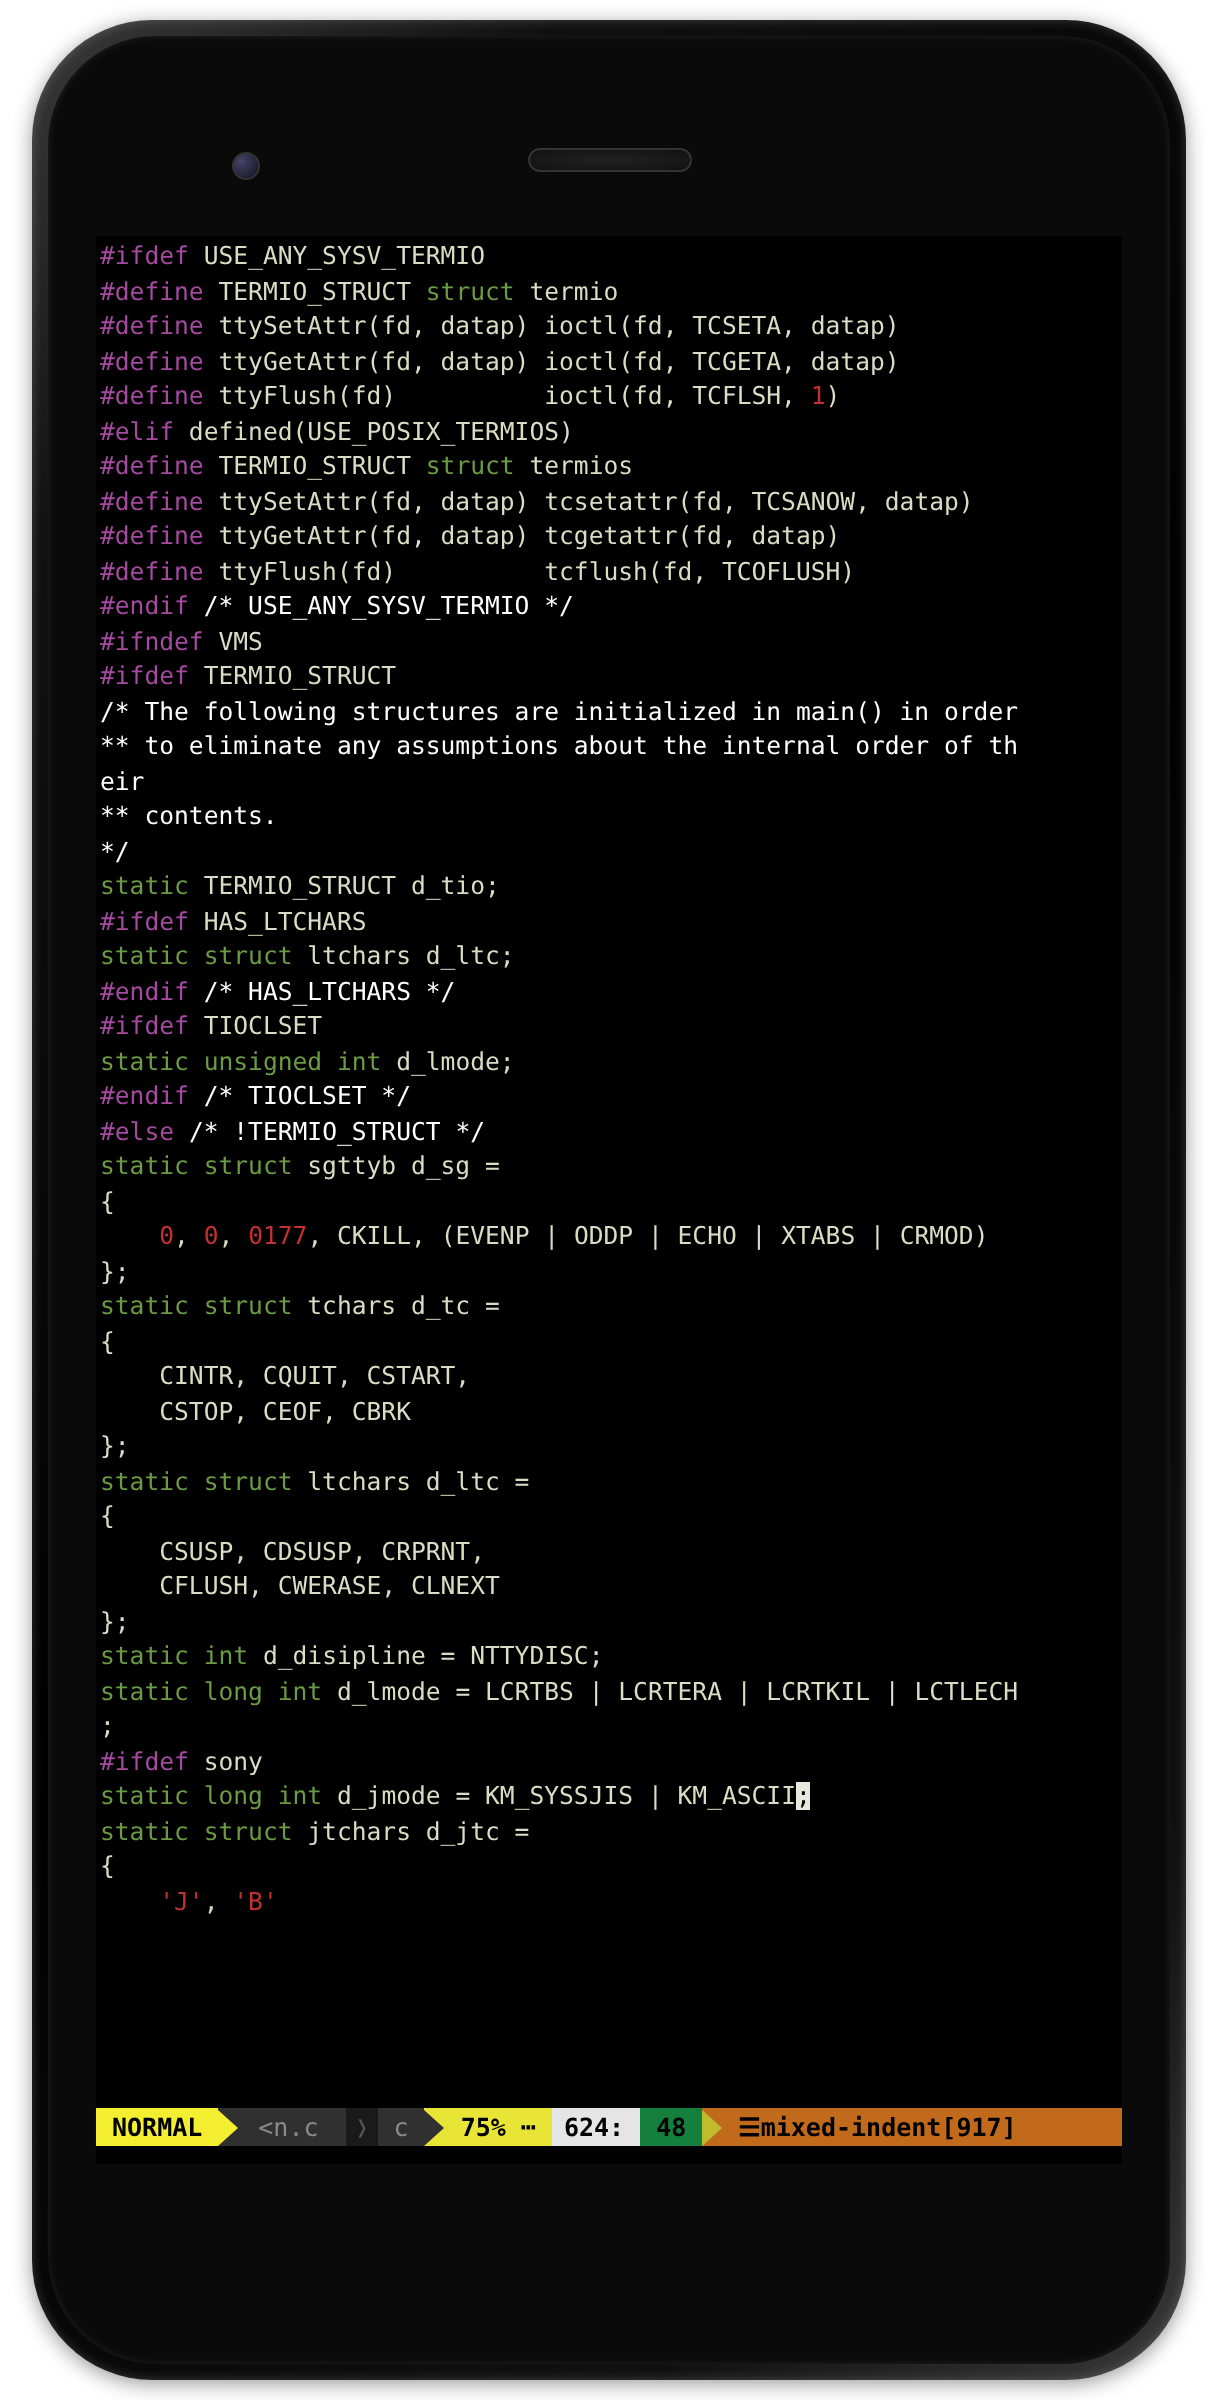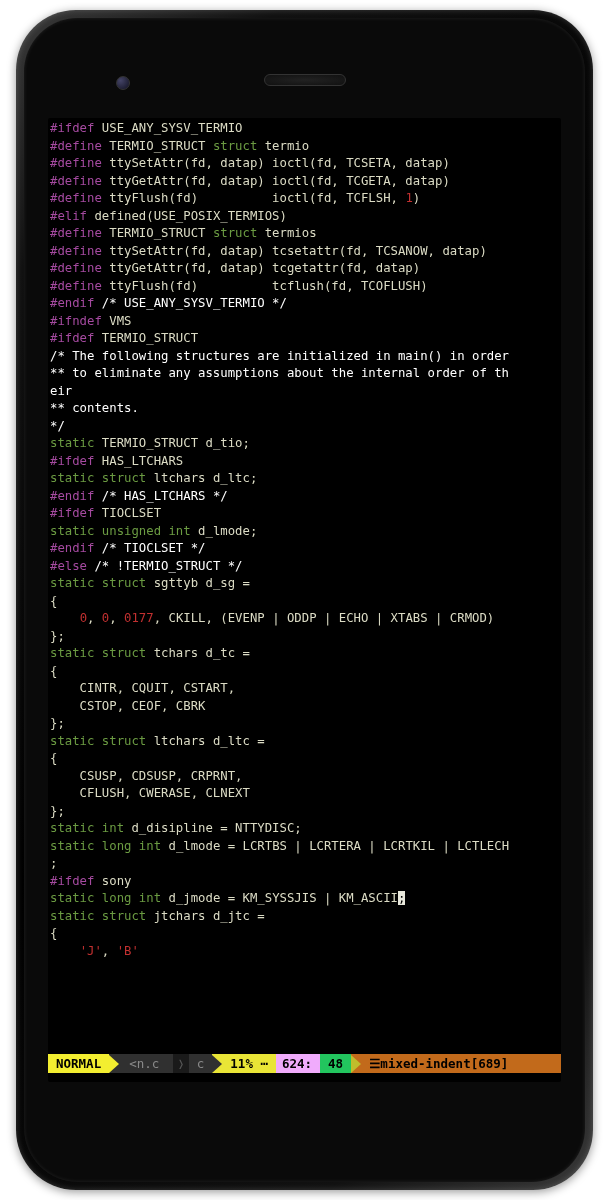--- a/index.html
+++ b/index.html
@@ -96,22 +96,22 @@
     font-size: 12.5px;
     line-height: 19px;
     font-weight: bold;
     overflow: hidden;
   }
   .seg { display: inline-flex; align-items:center; padding: 0 8px; position:relative; }
   .seg-mode   { background:#f3ee30; color:#000; }
   .seg-file   { background:#303030; color:#8a8a8a; padding-left:20px; padding-right:14px; font-weight:normal;align-items:center;}
   .seg-ft     { background:#303030; color:#8a8a8a; font-weight:normal; padding:0 8px;}
   .seg-pct    { background:#e9e536; color:#000; padding-left:18px;}
-  .seg-ln     { background:#f0abfc; color:#000; padding-left:6px;}
-  .seg-col    { background:#22c55e; color:#000; }
+  .seg-ln     { background:#e5e5e5; color:#000; padding-left:6px;}
+  .seg-col    { background:#15803d; color:#000; }
   .seg-warn   { background:#c26a1b; color:#000; flex:1; padding-left:18px;}
   .arrow {
     width: 0; height: 0;
     border-top: 9.5px solid transparent;
     border-bottom: 9.5px solid transparent;
     align-self:center;
   }
   .ar-mode   { border-left: 10px solid #f3ee30; position:absolute; left:100%; z-index:2;}
   .ar-pct-in { border-left: 10px solid #303030; position:absolute; left:0; z-index:1;}
   .ar-warn-in{ border-left: 10px solid #c0bd2c; position:absolute; left:0; z-index:1;}
@@ -135,29 +135,29 @@
         </span>
         <span class="seg seg-file">
           <span>&lt;n.c</span>
         </span>
         <span class="sep-right-dark">❭</span>
         <span class="seg seg-ft">
           <span>c</span>
         </span>
         <span class="seg seg-pct" style="position:relative;">
           <span class="arrow ar-pct-in"></span>
-          <span>11% ┅</span>
+          <span>75% ┅</span>
         </span>
         <span class="seg seg-ln" style="position:relative;">
           <span> 624:</span>
         </span>
         <span class="seg seg-col">
           <span> 48 </span>
         </span>
         <span class="seg seg-warn" style="position:relative;">
           <span class="arrow ar-warn-in"></span>
           <span>☰</span>
-          <span> mixed-indent[689]</span>
+          <span> mixed-indent[917]</span>
         </span>
       </div>
     </div>
   </div>
 </div>
 
 </body></html>

